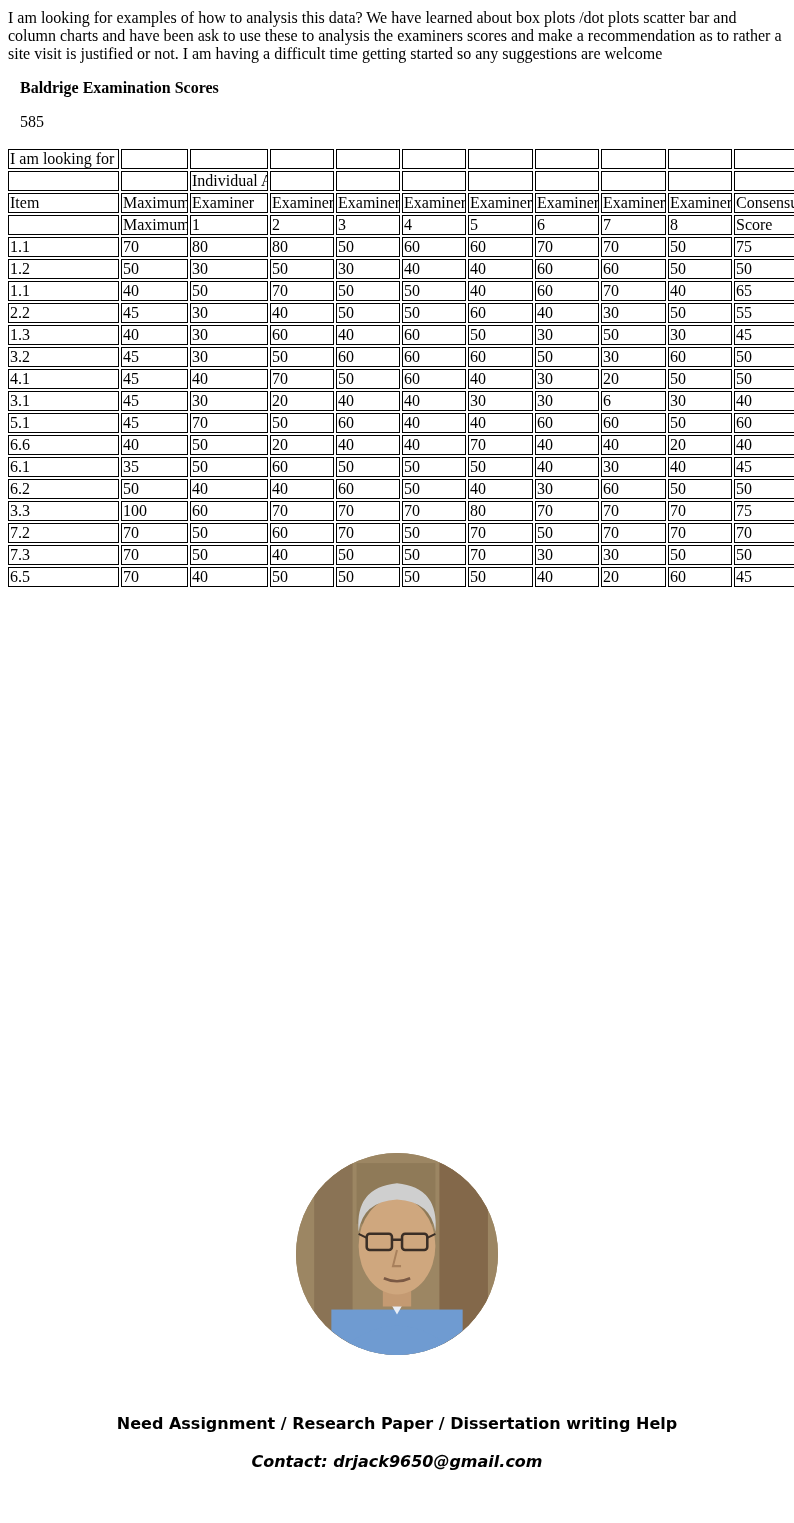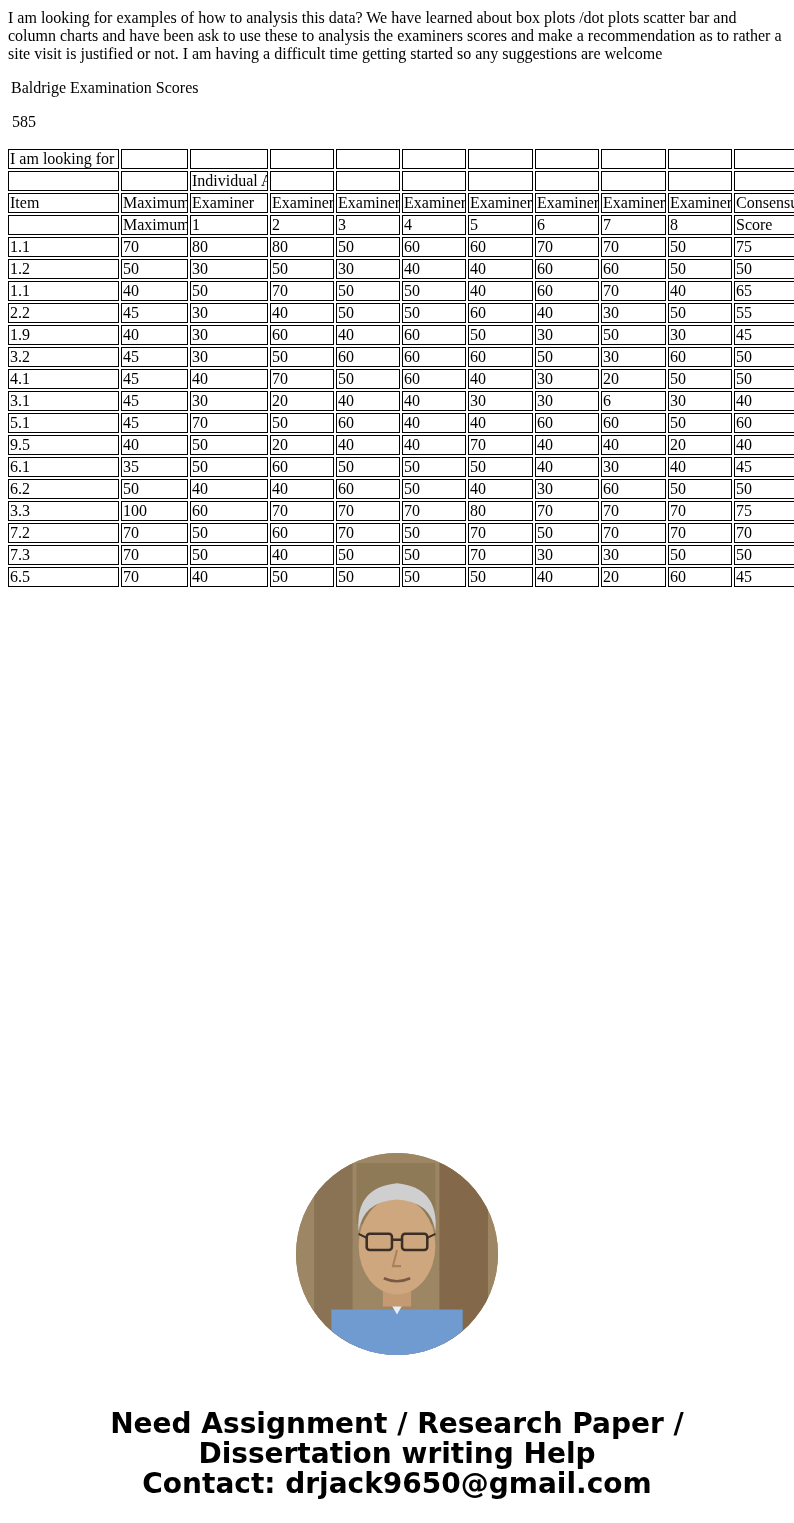--- a/index.html
+++ b/index.html
@@ -8,22 +8,22 @@
     height: 1523px;
     overflow: hidden;
     background: #ffffff;
     color: #000000;
     font-family: "Liberation Serif", serif;
     font-size: 16px;
   }
   .page { padding: 0 8px; }
 
   .intro    { margin: 9px 0 16px 0; line-height: 18px; }
-  .subtitle { margin: 16px 3px; line-height: 18px; }
-  .qnum     { margin: 16px 4px; line-height: 18px; }
+  .subtitle { margin: 16px 12px; line-height: 18px; font-weight: bold; }
+  .qnum     { margin: 16px 12px; line-height: 18px; }
 
   .table-clip {
     width: 786px;
     height: 960px;
     overflow: hidden;
   }
   table.scores {
     border-collapse: separate;
     border-spacing: 2px;
     table-layout: fixed;
@@ -53,25 +53,25 @@
     overflow: hidden;
     background: #9c8663;
   }
   .avatar svg { display: block; width: 202px; height: 202px; }
 
   .footer {
     margin-top: 50px;
     text-align: center;
     font-family: "DejaVu Sans", sans-serif;
     font-weight: bold;
-    font-size: 28px;
+    font-size: 16px;
     line-height: 30px;
   }
   .footer-heading { max-width: 760px; margin: 0 auto; }
-  .footer-contact { margin: 0 auto; }
+  .footer-contact { margin: 8px auto; font-style: italic; }
 </style>
 </head>
 <body>
 
 <div class="page">
 
   <p class="intro">I am looking for examples of how to analysis this data? We have learned about box plots /dot plots scatter bar and column charts and have been ask to use these to analysis the examiners scores and make a recommendation as to rather a site visit is justified or not. I am having a difficult time getting started so any suggestions are welcome</p>
   <p class="subtitle">Baldrige Examination Scores</p>
   <p class="qnum">585</p>
 
@@ -191,21 +191,21 @@
             <td>40</td>
             <td>50</td>
             <td>50</td>
             <td>60</td>
             <td>40</td>
             <td>30</td>
             <td>50</td>
             <td>55</td>
           </tr>
           <tr>
-            <td>1.9</td>
+            <td>1.3</td>
             <td>40</td>
             <td>30</td>
             <td>60</td>
             <td>40</td>
             <td>60</td>
             <td>50</td>
             <td>30</td>
             <td>50</td>
             <td>30</td>
             <td>45</td>
@@ -256,21 +256,21 @@
             <td>50</td>
             <td>60</td>
             <td>40</td>
             <td>40</td>
             <td>60</td>
             <td>60</td>
             <td>50</td>
             <td>60</td>
           </tr>
           <tr>
-            <td>9.5</td>
+            <td>6.6</td>
             <td>40</td>
             <td>50</td>
             <td>20</td>
             <td>40</td>
             <td>40</td>
             <td>70</td>
             <td>40</td>
             <td>40</td>
             <td>20</td>
             <td>40</td>

